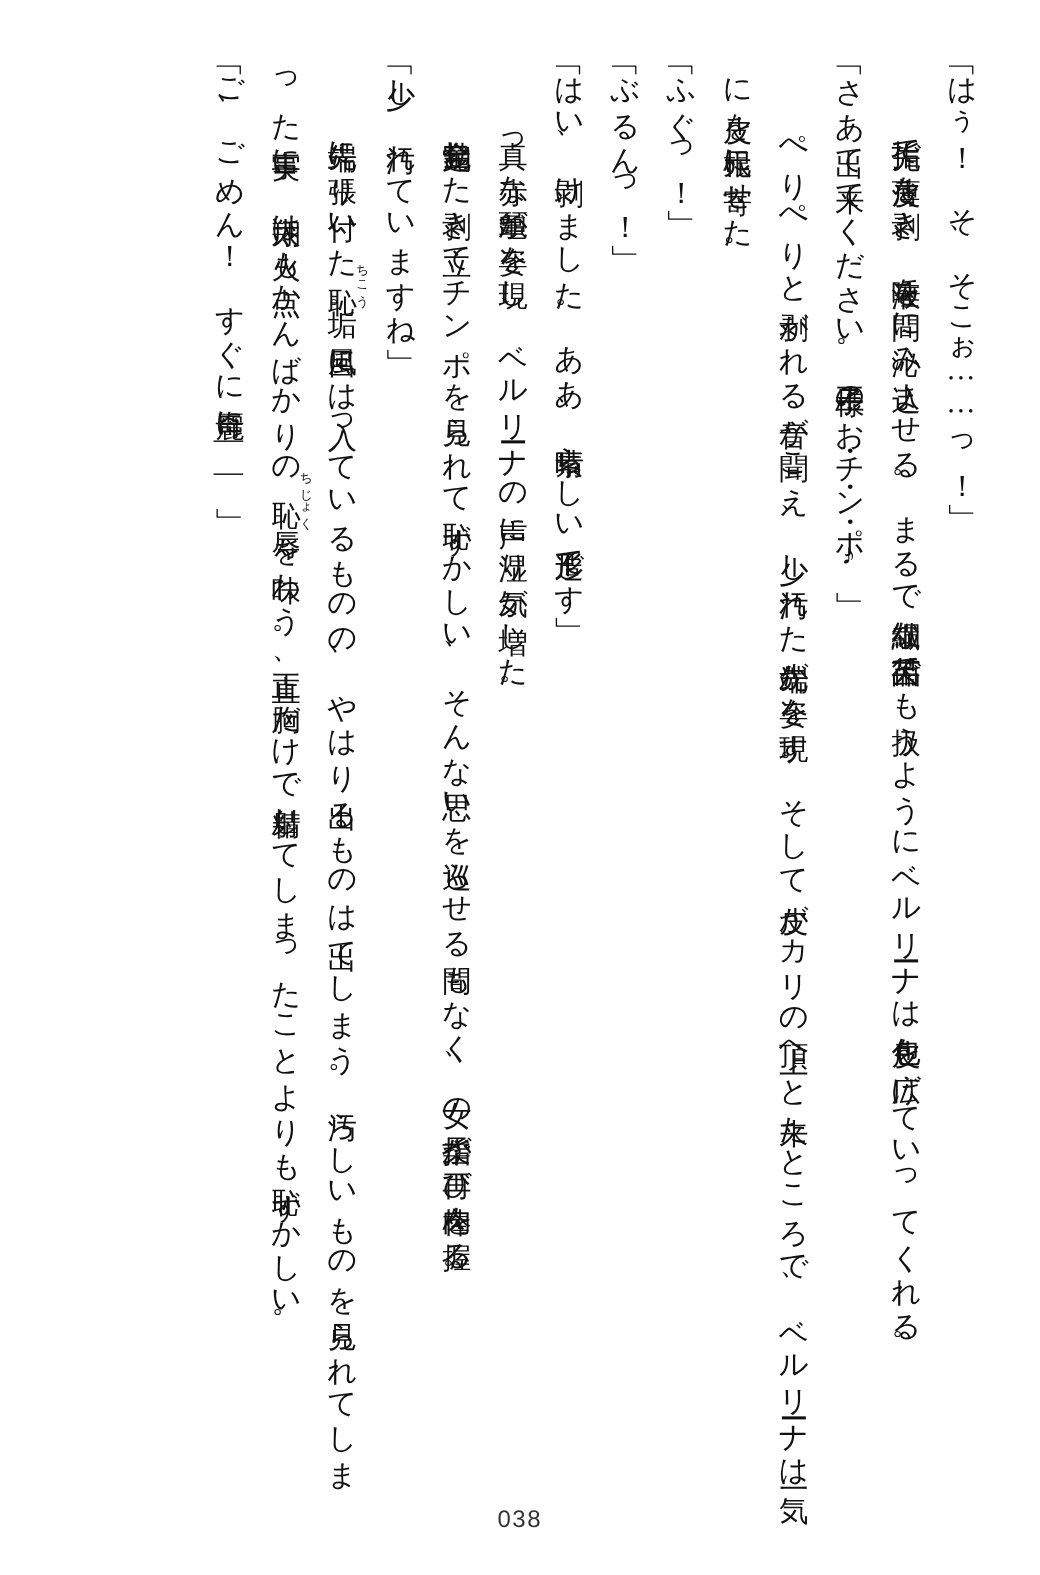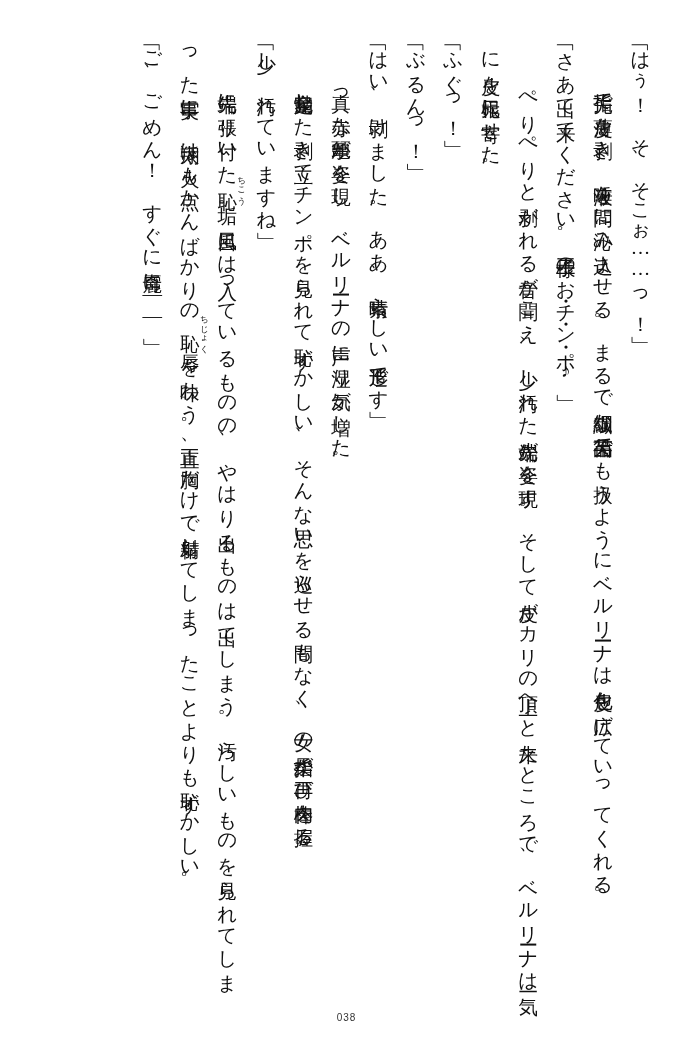--- a/index.html
+++ b/index.html
@@ -53,21 +53,21 @@
     font-size: 8.5px;
     letter-spacing: 0;
   }
   #page-number {
     position: absolute;
     left: 0;
     right: 0;
     bottom: 27px;
     text-align: center;
     font-family: "Liberation Sans", "DejaVu Sans", sans-serif;
-    font-size: 10px;
+    font-size: 16px;
     letter-spacing: 1px;
     color: #333333;
   }
 </style>
 </head>
 <body>
 
 <div id="page">
 
   <div id="text-body">

